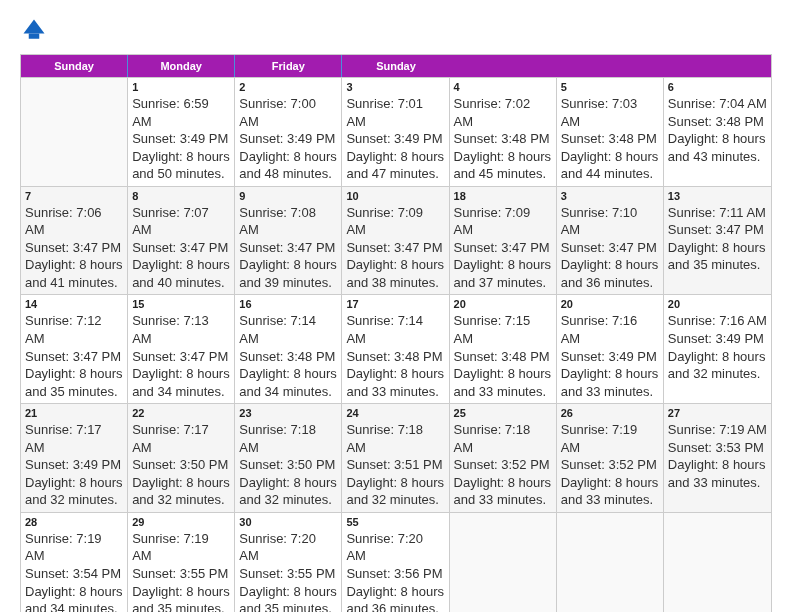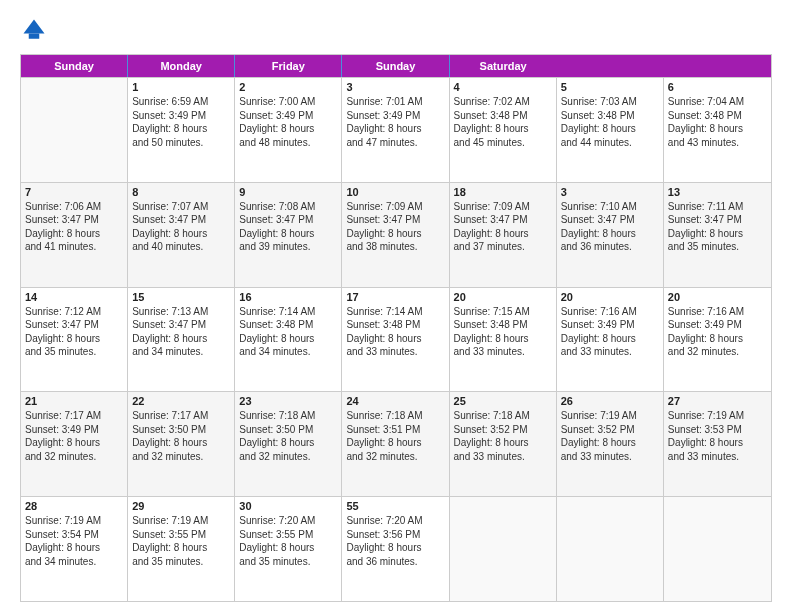--- a/index.html
+++ b/index.html
@@ -94,21 +94,21 @@
     .cal-cell:last-child { border-right: none; }
     .cal-cell.empty { background: #f9f9f9; }
     .day-num {
       font-size: 11px;
       font-weight: bold;
       color: #222;
       display: block;
       margin-bottom: 2px;
     }
     .day-info {
-      font-size: 10px;
+      font-size: 13px;
       color: #333;
       line-height: 1.35;
     }
     .cal-week:nth-child(odd) .cal-cell:not(.empty) { background: #fff; }
     .cal-week:nth-child(even) .cal-cell:not(.empty) { background: #f5f5f5; }
     .cal-week:nth-child(odd) .cal-cell.empty { background: #f9f9f9; }
     .cal-week:nth-child(even) .cal-cell.empty { background: #efefef; }
   </style>
 </head>
 <body>
@@ -130,21 +130,20 @@
       <div class="subtitle"></div>
     </div>
   </div>
 
   <div class="calendar">
     <div class="cal-header-row">
     <div class="cal-header-cell">Sunday</div>
         <div class="cal-header-cell">Monday</div>
         <div class="cal-header-cell">Friday</div>
         <div class="cal-header-cell">Sunday</div>
-        <div class="cal-header-cell">Saturday</div>
       </div>
     <div class="cal-body">
     <div class="cal-week">
           <div class="cal-cell empty"></div>
           <div class="cal-cell">
             <span class="day-num">1</span>
             <div class="day-info">Sunrise: 6:59 AM<br>Sunset: 3:49 PM<br>Daylight: 8 hours<br>and 50 minutes.</div>
           </div>
           <div class="cal-cell">
             <span class="day-num">2</span>

